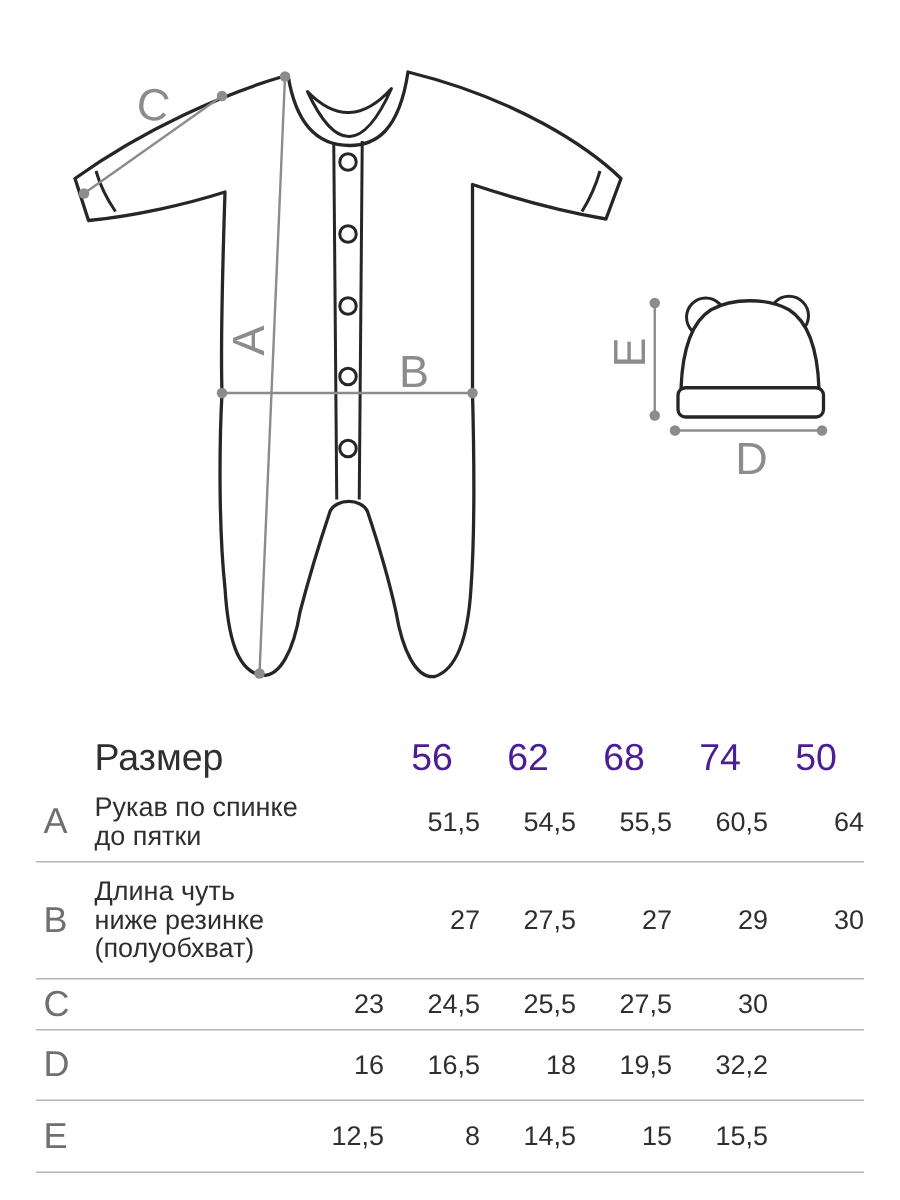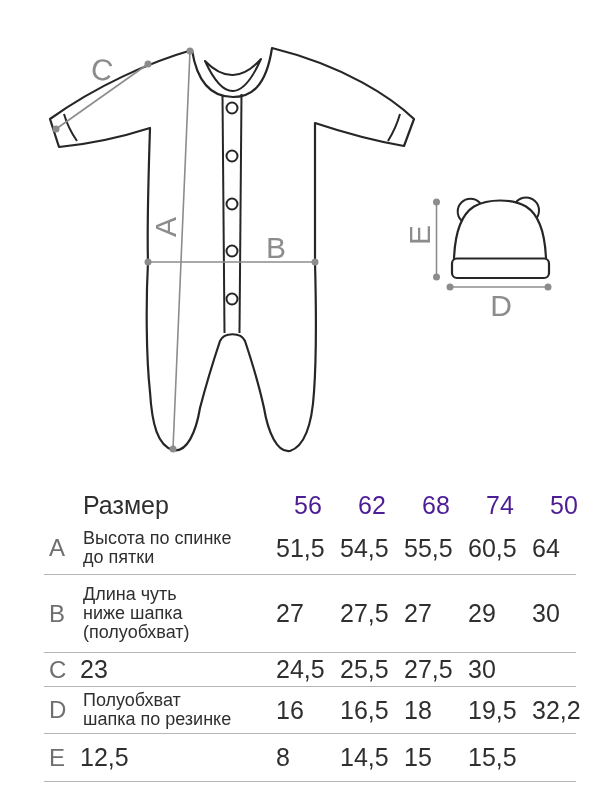--- a/index.html
+++ b/index.html
@@ -9,36 +9,35 @@
   }
   .diagram{position:absolute;left:0;top:0;width:600px;height:480px;}
   .dlabel{
     font-family:"Liberation Sans",sans-serif;
     font-size:30px;fill:#8c8c8c;
   }
   .sizes-table{position:absolute;left:24px;top:488px;width:552px;}
   .t-row{
     display:grid;grid-template-columns:36px 196px 64px 64px 64px 64px 64px;
     align-items:center;
-    margin-left:20px;
   }
   .t-header{height:34px;}
   .t-body-row{border-bottom:1px solid #b5b5b5;}
   .row-a{height:52px;}
   .row-b{height:77px;}
   .row-c{height:33px;}
   .row-d{height:46px;}
   .row-e{height:47px;}
   .t-letter{
     color:#6f6f6f;font-size:24px;line-height:24px;padding-left:5px;
   }
   .t-title{font-size:25px;color:#2f2f2f;padding-left:3px;}
   .t-size{font-size:25px;text-align:center;color:#4c1d95;}
   .t-desc{font-size:18px;line-height:19px;color:#2f2f2f;padding-left:3px;}
-  .t-val{font-size:25px;text-align:left;color:#2f2f2f;}
+  .t-val{font-size:18px;text-align:right;color:#2f2f2f;}
 </style>
 </head>
 <body>
 
 <div class="page">
 
   <svg class="diagram" viewBox="0 0 600 480">
 
     <path d="M 50,119
          L 59,147
@@ -123,59 +122,55 @@
       <div class="t-size">56</div>
       <div class="t-size">62</div>
       <div class="t-size">68</div>
       <div class="t-size">74</div>
       <div class="t-size">50</div>
     </div>
 
     <div class="t-row t-body-row row-a">
       <div class="t-letter">A</div>
       <div class="t-desc">
-        <div>Высота по спинке</div>
+        <div>Рукав по спинке</div>
         <div>до пятки</div>
       </div>
       <div class="t-val">51,5</div>
       <div class="t-val">54,5</div>
       <div class="t-val">55,5</div>
       <div class="t-val">60,5</div>
       <div class="t-val">64</div>
     </div>
 
     <div class="t-row t-body-row row-b">
       <div class="t-letter">B</div>
       <div class="t-desc">
         <div>Длина чуть</div>
-        <div>ниже шапка</div>
+        <div>ниже резинке</div>
         <div>(полуобхват)</div>
       </div>
       <div class="t-val">27</div>
       <div class="t-val">27,5</div>
       <div class="t-val">27</div>
       <div class="t-val">29</div>
       <div class="t-val">30</div>
     </div>
 
     <div class="t-row t-body-row row-c">
       <div class="t-letter">C</div>
       <div class="t-val">23</div>
       <div class="t-val">24,5</div>
       <div class="t-val">25,5</div>
       <div class="t-val">27,5</div>
       <div class="t-val">30</div>
     </div>
 
     <div class="t-row t-body-row row-d">
       <div class="t-letter">D</div>
-      <div class="t-desc">
-        <div>Полуобхват</div>
-        <div>шапка по резинке</div>
-      </div>
       <div class="t-val">16</div>
       <div class="t-val">16,5</div>
       <div class="t-val">18</div>
       <div class="t-val">19,5</div>
       <div class="t-val">32,2</div>
     </div>
 
     <div class="t-row t-body-row row-e">
       <div class="t-letter">E</div>
       <div class="t-val">12,5</div>

